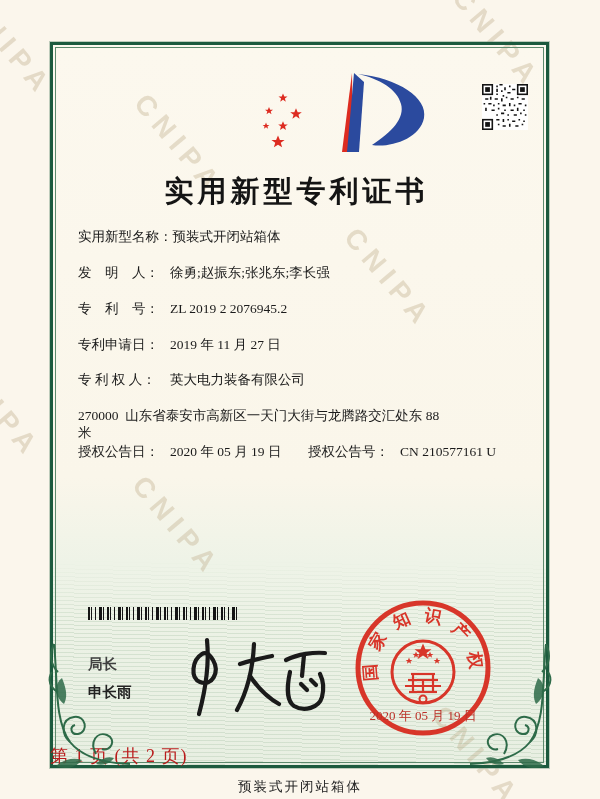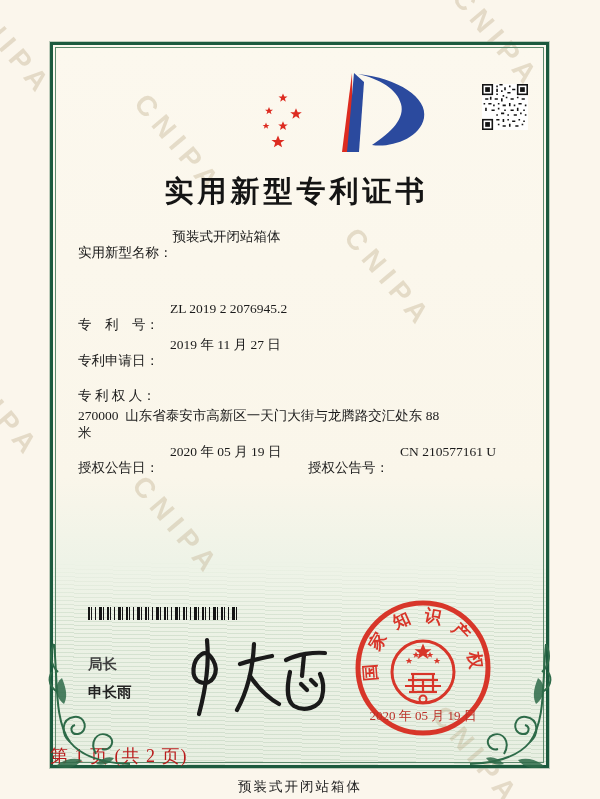--- a/index.html
+++ b/index.html
@@ -24,21 +24,21 @@
   .frame:before{content:"";position:absolute;inset:2px;border:1px solid #5d8a6d;}
 
   .txt{position:absolute;z-index:3;color:#1c1c1c;}
   .cert-no{left:78px;top:84px;font-size:13px;letter-spacing:2px;}
   .title{left:50px;top:152px;width:493px;text-align:center;font-size:29px;font-weight:bold;letter-spacing:4px;color:#141414;margin-top:20px;}
 
   .logo{position:absolute;left:258px;top:68px;z-index:3;}
   .qr{position:absolute;left:482px;top:84px;width:46px;height:46px;background:#fff;z-index:3;}
 
   .frow{position:absolute;left:78px;width:460px;z-index:3;display:flex;font-size:13.5px;color:#1b1b1b;line-height:17px;}
-  .flabel{white-space:pre;min-width:92px;flex:0 0 auto;margin-top:16px;}
+  .flabel{white-space:pre;min-width:92px;flex:0 0 auto;}
   .fvalue{white-space:pre-wrap;}
   .addr .fvalue{max-width:366px;}
   .last .fvalue1{width:138px;flex:0 0 auto;}
 
   .paras{position:absolute;left:78px;top:468px;width:456px;z-index:3;font-size:13.5px;line-height:21.5px;color:#232323;}
   .paras p{margin:0;text-indent:2em;}
 
   .barcode{position:absolute;left:88px;top:607px;width:152px;height:13px;z-index:3;background:
       repeating-linear-gradient(90deg,#151515 0 2px,transparent 2px 3px,#151515 3px 4px,transparent 4px 7px,#151515 7px 8px,transparent 8px 11px,#151515 11px 14px,transparent 14px 15px,#151515 15px 16px,transparent 16px 19px);}
 
@@ -104,30 +104,35 @@
       </g>
     </svg>
   </div>
 
   <div class="txt title">实用新型专利证书</div>
 
   <div class="frow" style="top:228px">
     <span class="flabel">实用新型名称：</span>
     <span class="fvalue">预装式开闭站箱体</span>
   </div>
+  <div class="frow" style="top:264px">
+    <span class="flabel">发　明　人：</span>
+    <span class="fvalue">徐勇;赵振东;张兆东;李长强</span>
+  </div>
   <div class="frow" style="top:300px">
     <span class="flabel">专　利　号：</span>
     <span class="fvalue">ZL 2019 2 2076945.2</span>
   </div>
   <div class="frow" style="top:336px">
     <span class="flabel">专利申请日：</span>
     <span class="fvalue">2019 年 11 月 27 日</span>
   </div>
   <div class="frow" style="top:371px">
     <span class="flabel">专 利 权 人：</span>
+    <span class="fvalue">英大电力装备有限公司</span>
   </div>
   <div class="frow addr" style="top:407px">
     <span class="fvalue">270000  山东省泰安市高新区一天门大街与龙腾路交汇处东 88 米</span>
   </div>
   <div class="frow last" style="top:443px">
     <span class="flabel">授权公告日：</span>
     <span class="fvalue fvalue1">2020 年 05 月 19 日</span>
     <span class="flabel">授权公告号：</span>
     <span class="fvalue">CN 210577161 U</span>
   </div>

